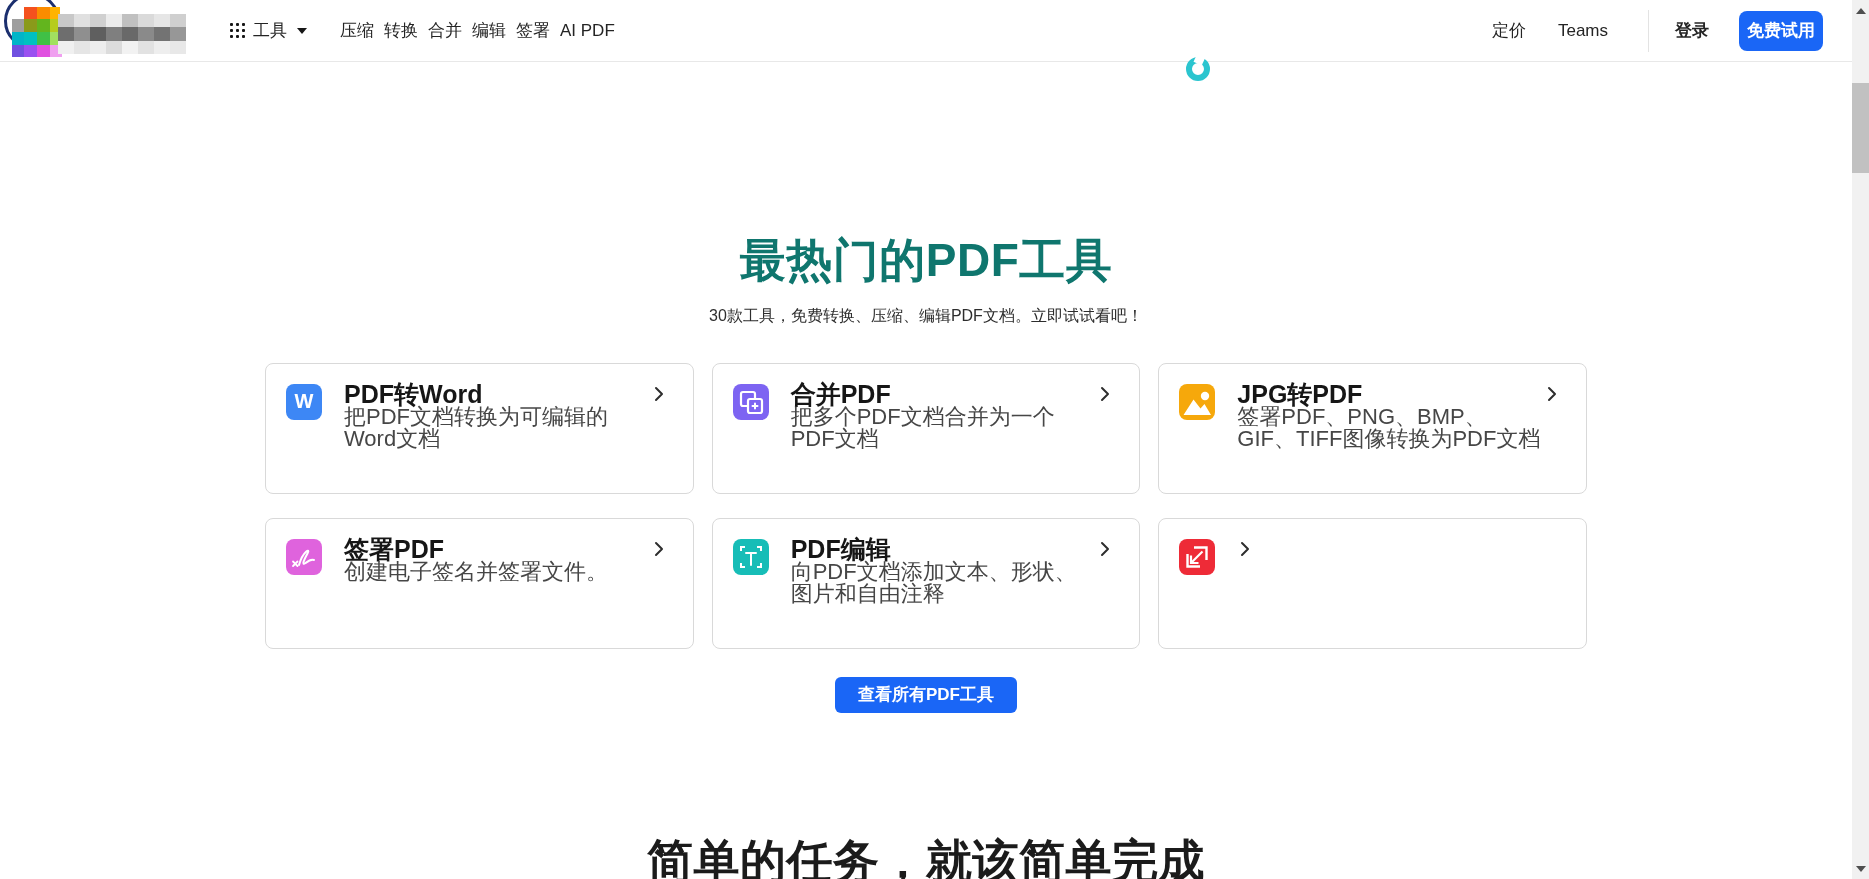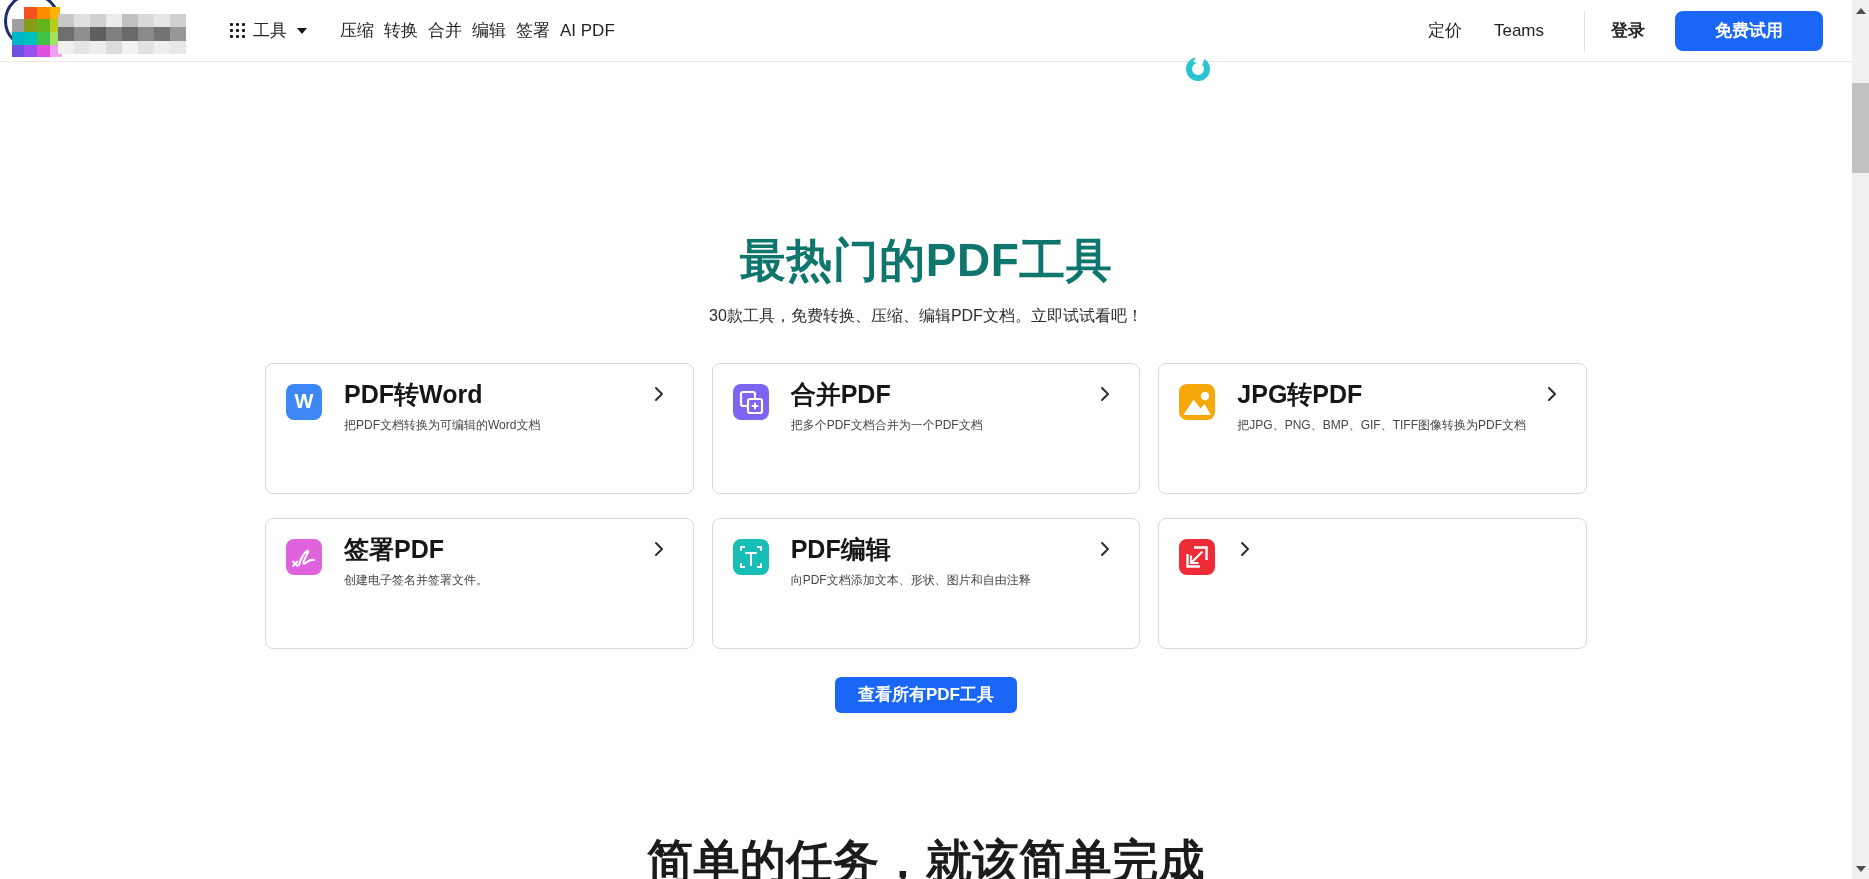--- a/index.html
+++ b/index.html
@@ -28,21 +28,21 @@
                 border-top:6px solid #161616; margin-left:2px; }
   .nav-item { cursor:pointer; white-space:nowrap; }
 
   .topbar-spacer { flex:1; }
 
   .nav-right { display:flex; align-items:center; font-size:17px; color:#242424; }
   .nav-right .nav-item.pricing { margin-right:32px; }
   .nav-right .nav-item.teams   { margin-right:40px; }
   .vdivider { width:1px; height:42px; background:#e3e3e3; margin-right:26px; }
   .nav-right .nav-item.login   { margin-right:30px;font-weight:bold; }
-  .btn-trial { height:40px; padding:0 40px; border:none; border-radius:8px; background:#1a66f6;
+  .btn-trial { height:40px; padding:0 8px; border:none; border-radius:8px; background:#1a66f6;
                color:#fff; font-size:17px; font-weight:700; cursor:pointer;
                font-family:"Liberation Sans","DejaVu Sans",sans-serif; }
 
   
   .spinner { position:absolute; left:1186px; top:57px; width:24px; height:24px;
              border:6px solid #2bc5cf; border-radius:50%; }
   .spinner::after { content:""; position:absolute; left:3px; top:-8px; width:9px; height:9px;
                     background:#fff; transform:rotate(25deg); }
 
   
@@ -60,21 +60,21 @@
                display:flex; align-items:center; justify-content:center;
                color:#fff; font-weight:800; font-size:20px; }
   .ic-word     { background:#3d87f5; }
   .ic-merge    { background:#7d64f2; }
   .ic-image    { background:#f6a80b; }
   .ic-sign     { background:#df63dd; }
   .ic-edit     { background:#17bdb7; }
   .ic-compress { background:#ee2b37; }
   .card-body { flex:1; min-width:0; }
   .card-title { font-size:25px; font-weight:700; color:#161616; line-height:24px; }
-  .card-desc  { font-size:12px; color:#464646; line-height:22px; margin-top:8px; max-width:336px; }
+  .card-desc  { font-size:22px; color:#464646; line-height:22px; margin-top:0; max-width:336px; }
   .card-chevron { flex:none; margin-top:4px; color:#2e2e2e; }
 
   .cta { display:block; margin:28px auto 0; width:182px; height:36px; border:none; border-radius:6px;
          background:#1a66f6; color:#fff; font-size:17px; font-weight:700; cursor:pointer;
          font-family:"Liberation Sans","DejaVu Sans",sans-serif; }
 
   .next-title { margin-top:118px; font-size:46px; font-weight:800; color:#1b1b1b; letter-spacing:.5px; }
 
   
   .scrollbar { position:absolute; right:0; top:0; width:17px; height:879px; background:#f1f1f1; z-index:5; }
@@ -209,21 +209,21 @@
 
     <div class="card">
       <span class="card-icon ic-image">
         <svg width="36" height="36" viewBox="0 0 36 36">
           <circle cx="26" cy="12" r="4.2" fill="#fff"></circle>
           <path d="M4.5 31 L14.5 15.5 L21.5 24.5 L25.5 20 L32 31 Z" fill="#fff"></path>
         </svg>
       </span>
       <div class="card-body">
         <div class="card-title">JPG转PDF</div>
-        <div class="card-desc">把JPG、PNG、BMP、GIF、TIFF图像转换为PDF文档</div>
+        <div class="card-desc">签署PDF、PNG、BMP、GIF、TIFF图像转换为PDF文档</div>
       </div>
       <span class="card-chevron">
         <svg width="16" height="16" viewBox="0 0 16 16">
             <path d="M5 2 L11 8 L5 14" fill="none" stroke="currentColor" stroke-width="2" stroke-linecap="round" stroke-linejoin="round"></path>
           </svg>
       </span>
     </div>
 
     <div class="card">
       <span class="card-icon ic-sign">

